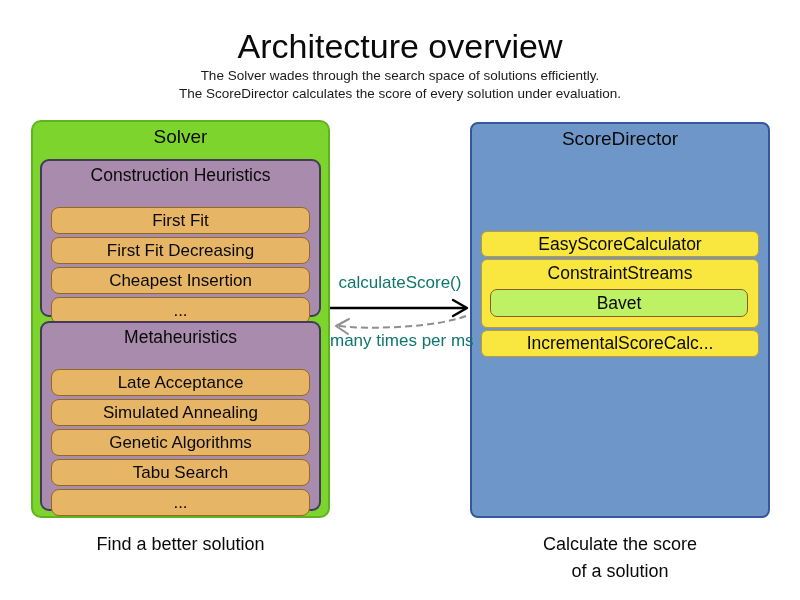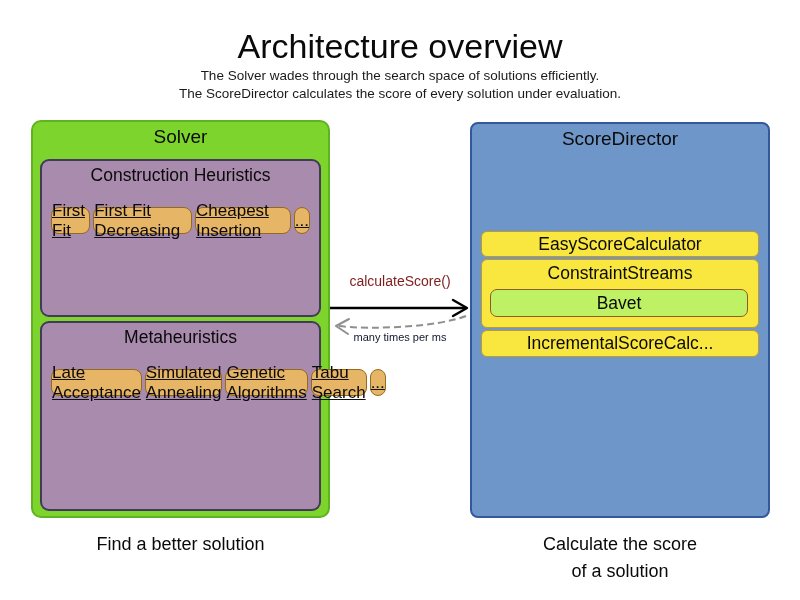--- a/index.html
+++ b/index.html
@@ -61,24 +61,24 @@
   .group-box.metaheuristics { top: 199px; height: 190px; }
   .group-title {
     display: block;
     text-align: center;
     font-size: 17.5px;
     line-height: 24px;
     color: #0a0a0a;
   }
   .group-items {
     display: flex;
+    flex-direction: column;
     gap: 3px;
     margin-top: 4px;
     padding: 16px 9px;
-    text-decoration: underline;
   }
   .algo-item {
     height: 27px;
     background: #e6b566;
     border: 1.5px solid #96691c;
     border-radius: 8px;
     display: flex;
     align-items: center;
     justify-content: center;
     font-size: 17px;
@@ -137,31 +137,31 @@
   .arrows-svg {
     position: absolute;
     left: 325px; top: 295px;
     width: 150px; height: 55px;
   }
   .call-label {
     position: absolute;
     left: 325px; top: 273px;
     width: 150px;
     text-align: center;
-    font-size: 14px;
-    color: #7f1d1d;
+    font-size: 17px;
+    color: #0f766e;
     white-space: nowrap;
   }
   .freq-label {
     position: absolute;
     left: 330px; top: 331px;
     width: 140px;
     text-align: center;
-    font-size: 11px;
-    color: #0f172a;
+    font-size: 17px;
+    color: #0f766e;
     white-space: nowrap;
   }
 
   
   .caption {
     position: absolute;
     top: 531px;
     text-align: center;
     font-size: 18px;
     line-height: 27px;

